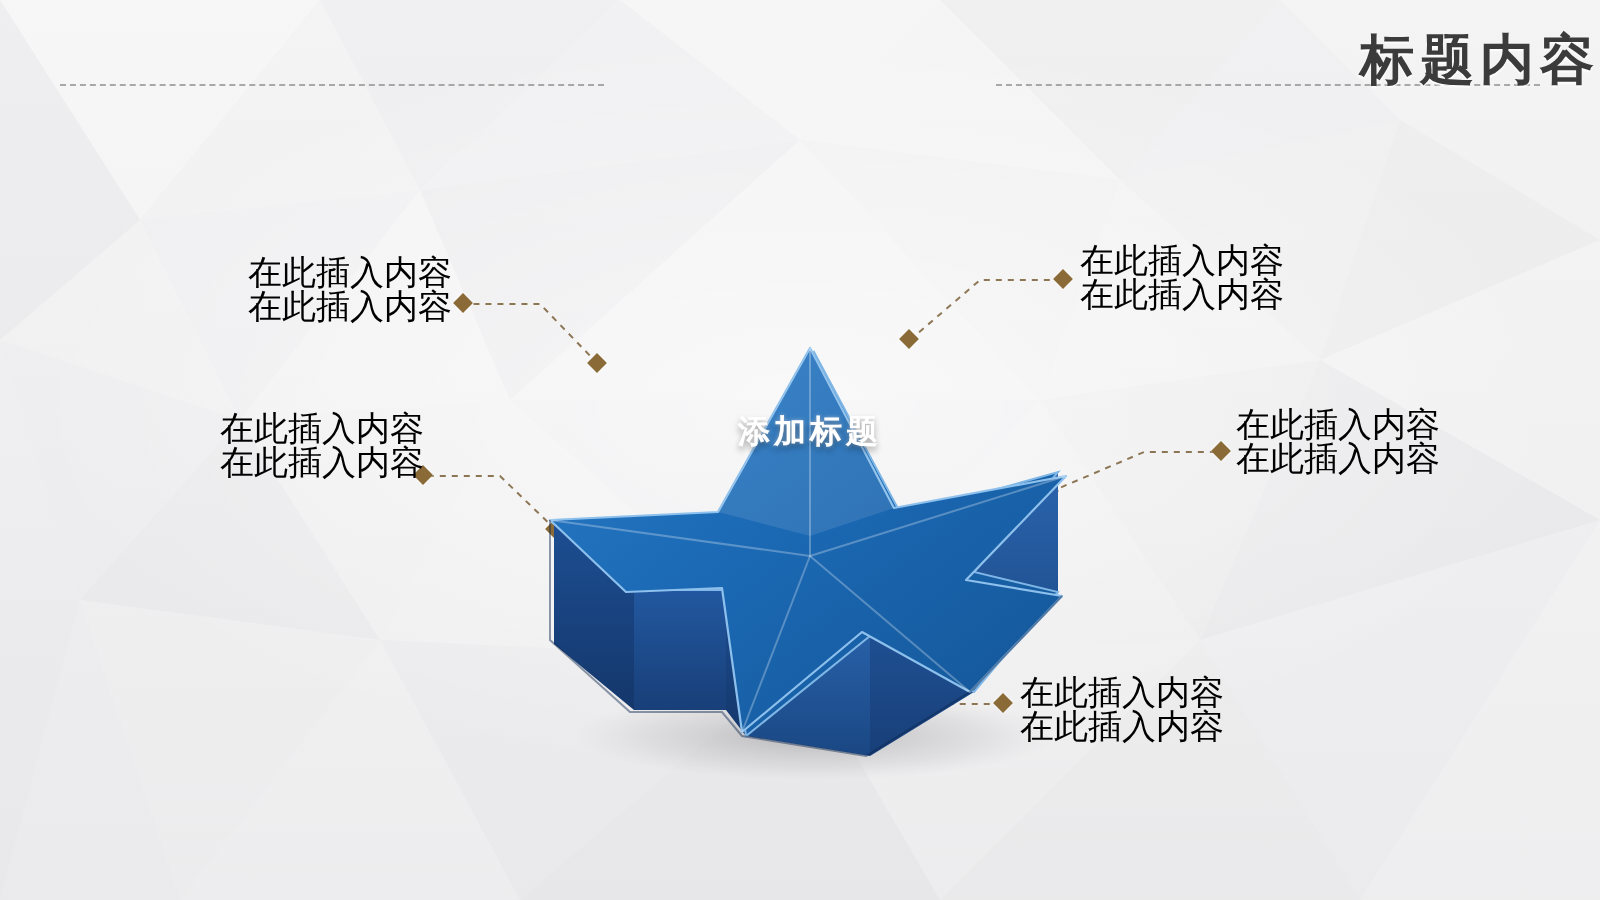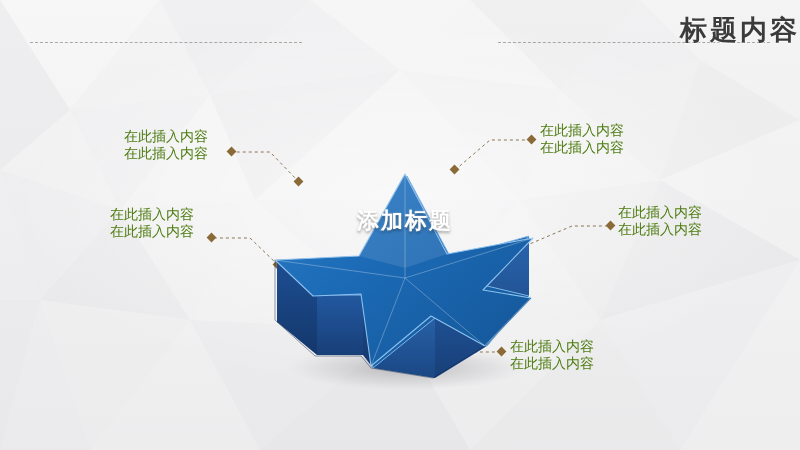--- a/index.html
+++ b/index.html
@@ -86,34 +86,34 @@
     height: 240px;
   }
   .star-svg { display: block; width: 300px; height: 240px; }
 
   .star-label {
     position: absolute;
     left: 255px;
     top: 206px;
     width: 300px;
     text-align: center;
-    font-size: 22px;
+    font-size: 16px;
     font-weight: 700;
     color: #ffffff;
     letter-spacing: 2px;
     text-shadow: 0 2px 3px rgba(0,0,0,0.35), 0 0 2px rgba(255,255,255,0.5);
     pointer-events: none;
   }
 
   
   .callout {
     position: absolute;
-    font-size: 14px;
+    font-size: 17px;
     line-height: 17px;
-    color: #4d7c0f;
+    color: #000000;
     white-space: nowrap;
   }
   .callout .ln { display: block; }
 
   .cal-tl { left: 124px; top: 128px; text-align: left; }
   .cal-ml { left: 110px; top: 206px; text-align: left; }
   .cal-tr { left: 540px; top: 122px; text-align: left; }
   .cal-mr { left: 618px; top: 204px; text-align: left; }
   .cal-bm { left: 510px; top: 338px; text-align: left; }
 

